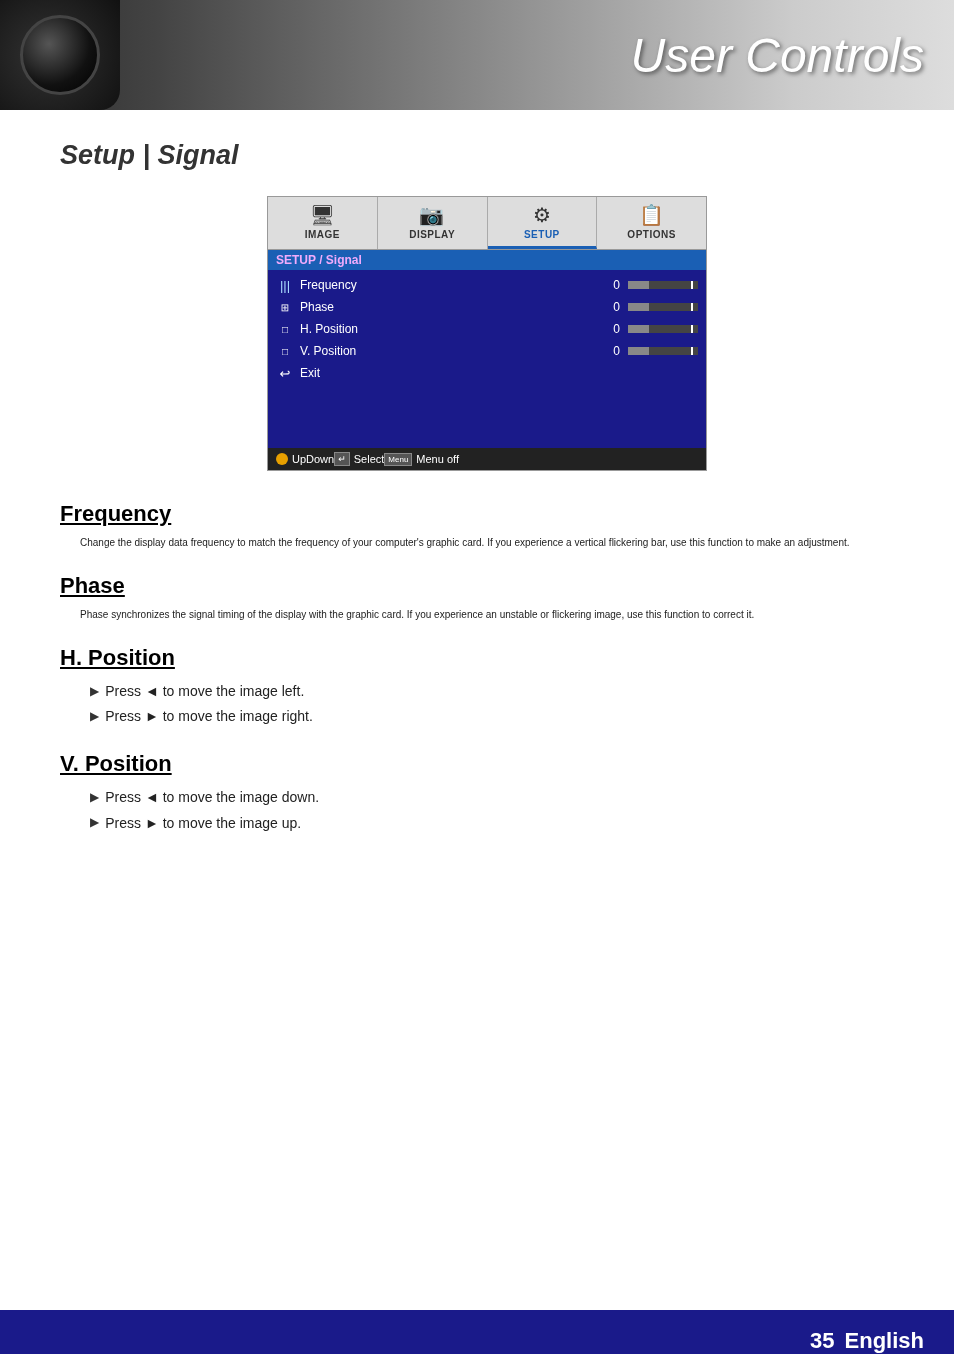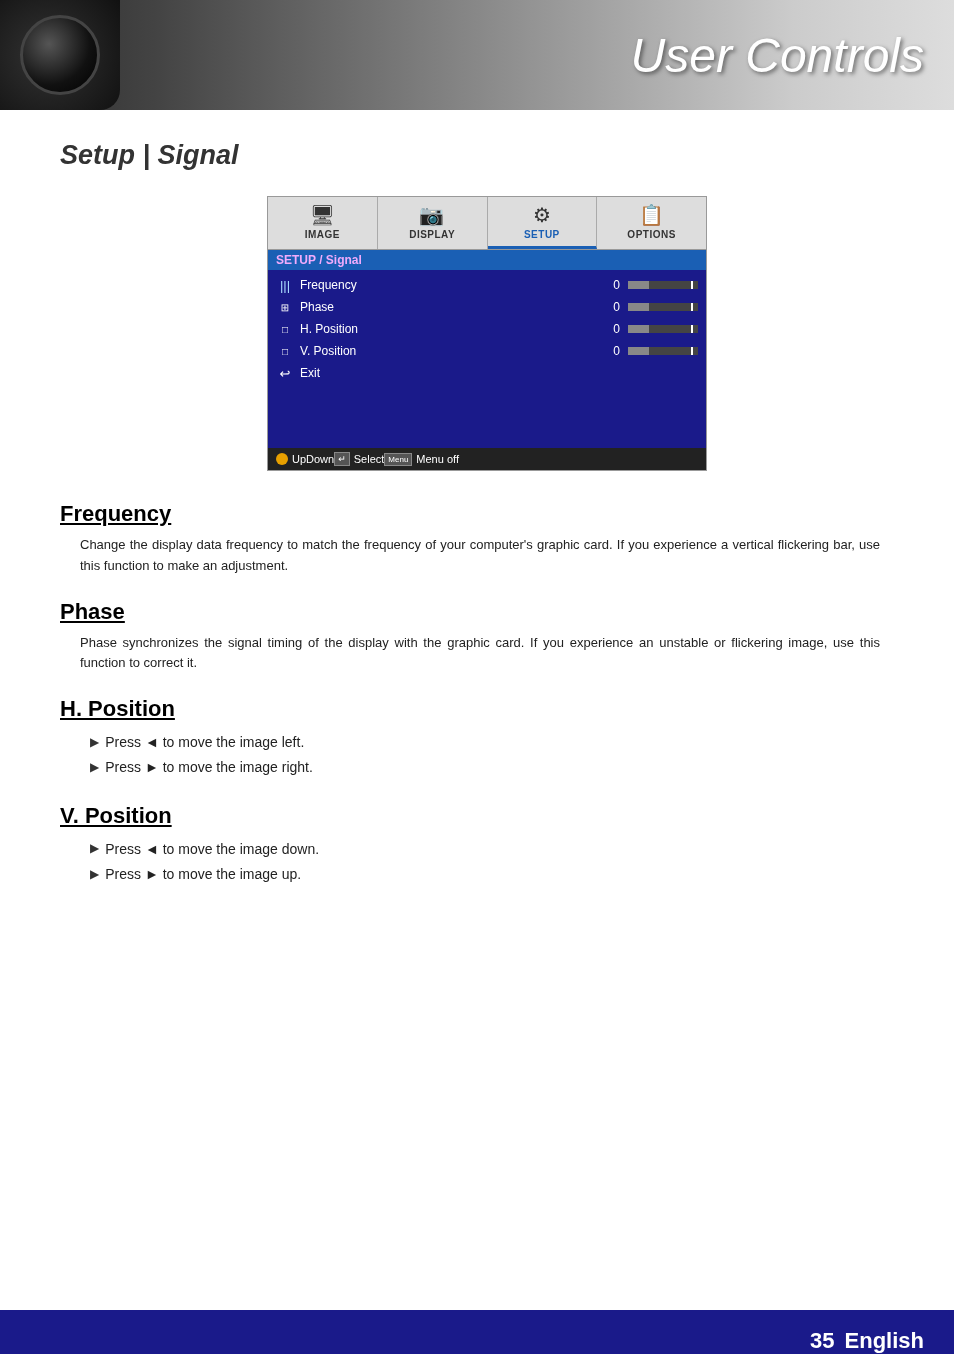--- a/index.html
+++ b/index.html
@@ -208,21 +208,21 @@
     .section-heading {
       font-size: 22px;
       font-weight: bold;
       text-decoration: underline;
       color: #000;
       margin-top: 22px;
       margin-bottom: 8px;
     }
 
     .section-body {
-      font-size: 13px;
+      font-size: 10px;
       line-height: 1.6;
       color: #222;
       padding-left: 20px;
       text-align: justify;
       max-width: 820px;
     }
 
     .bullet-list {
       list-style: none;
       padding-left: 30px;

